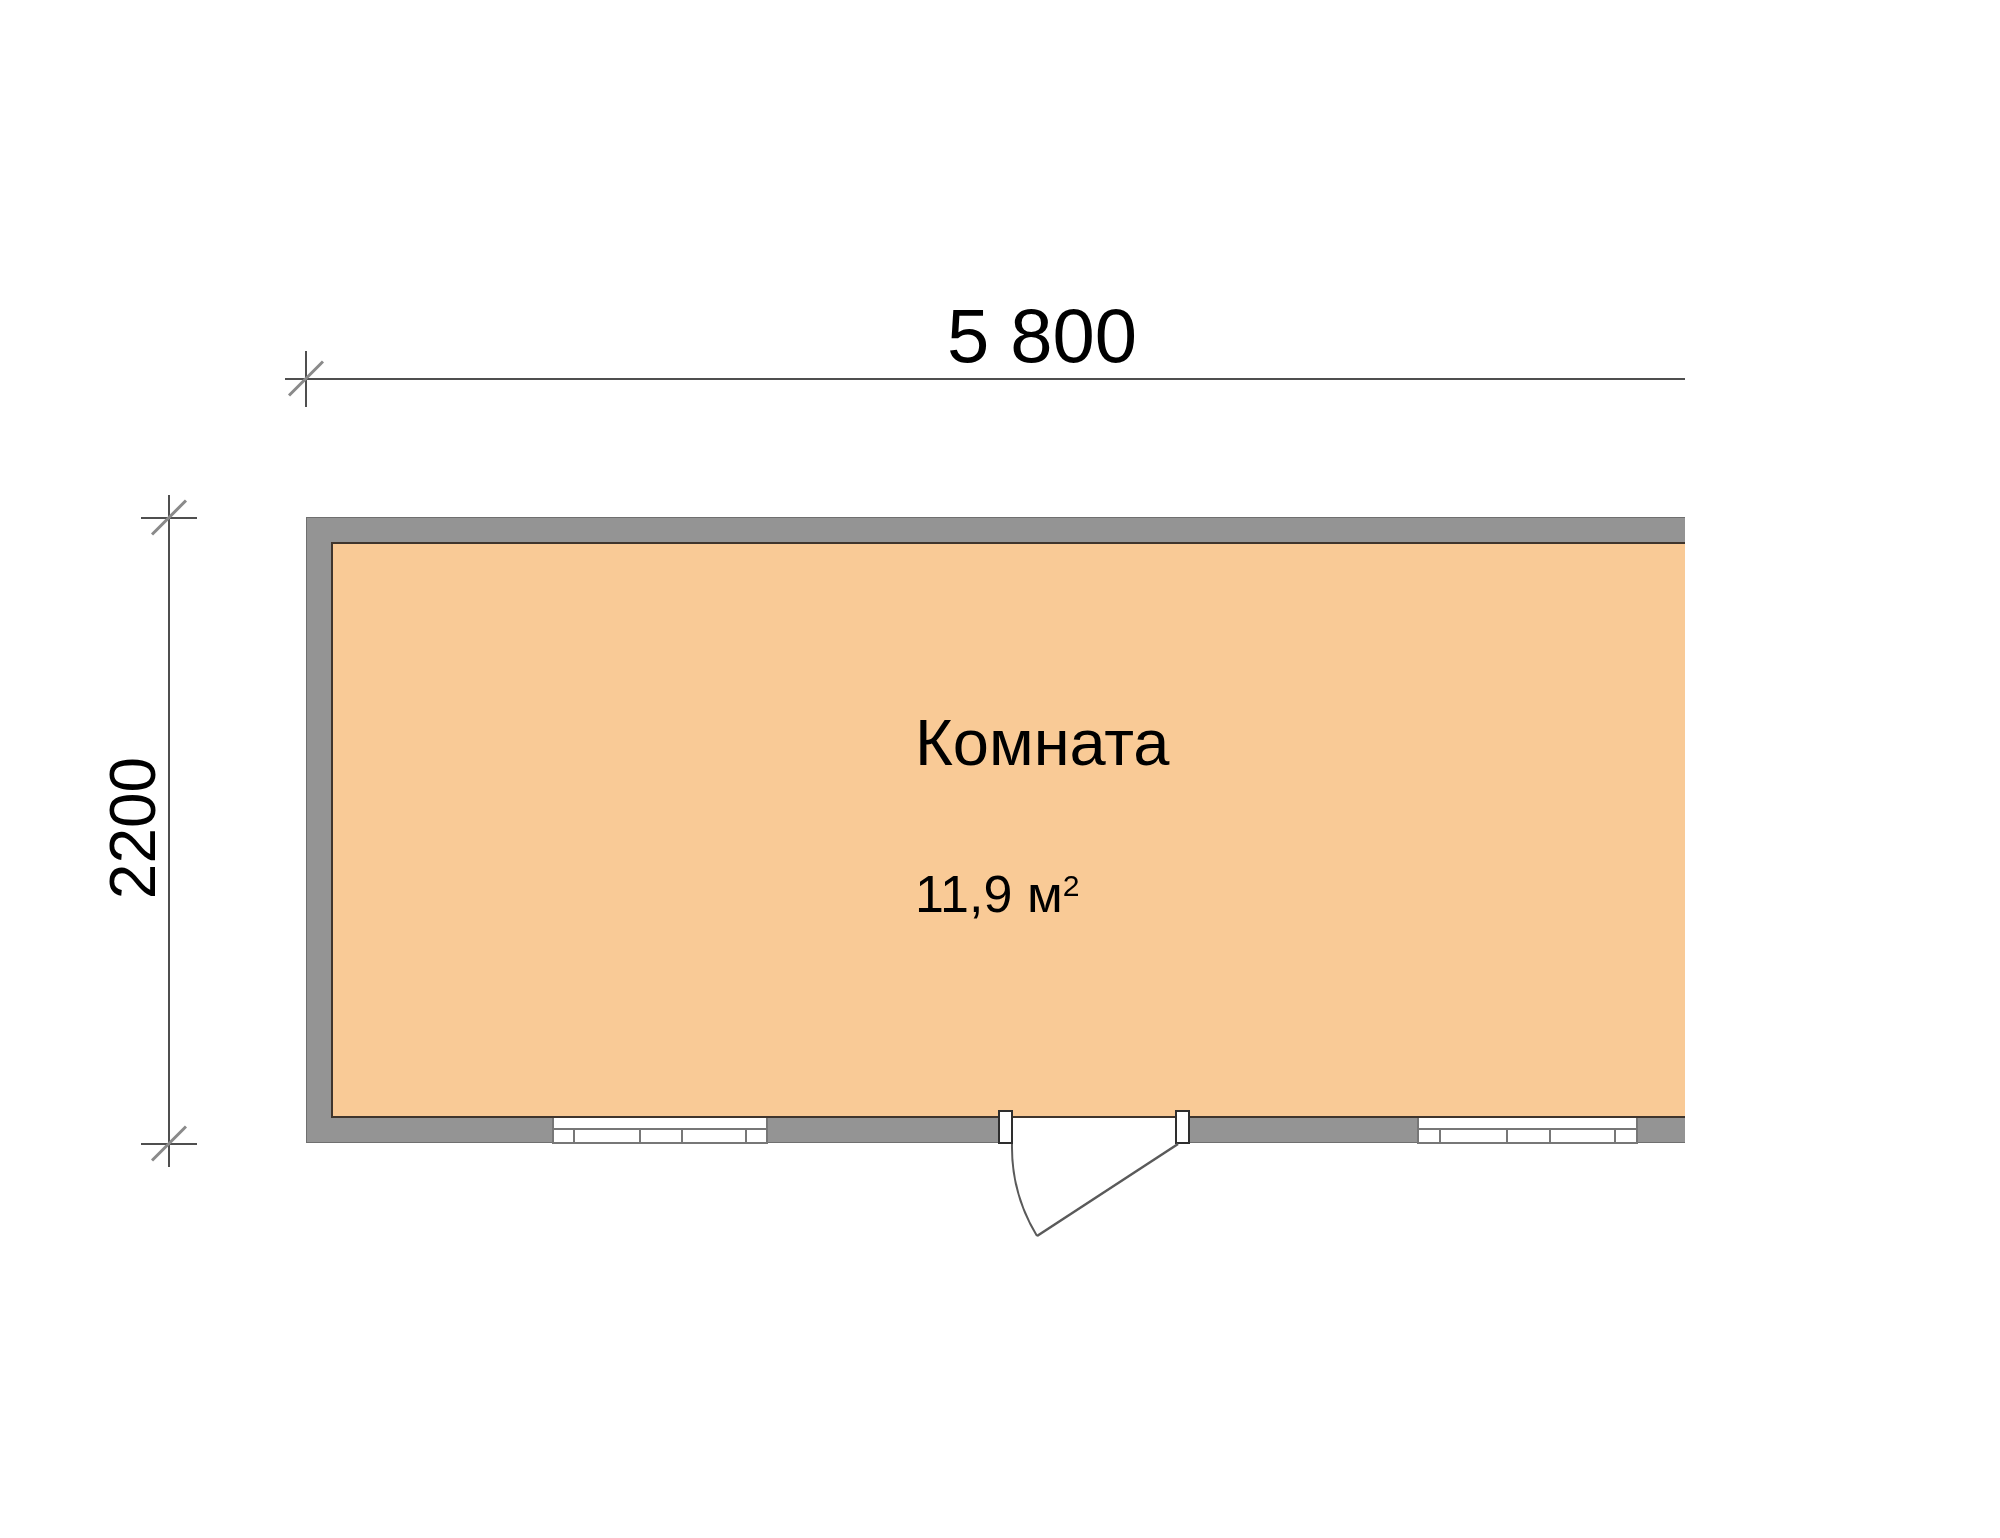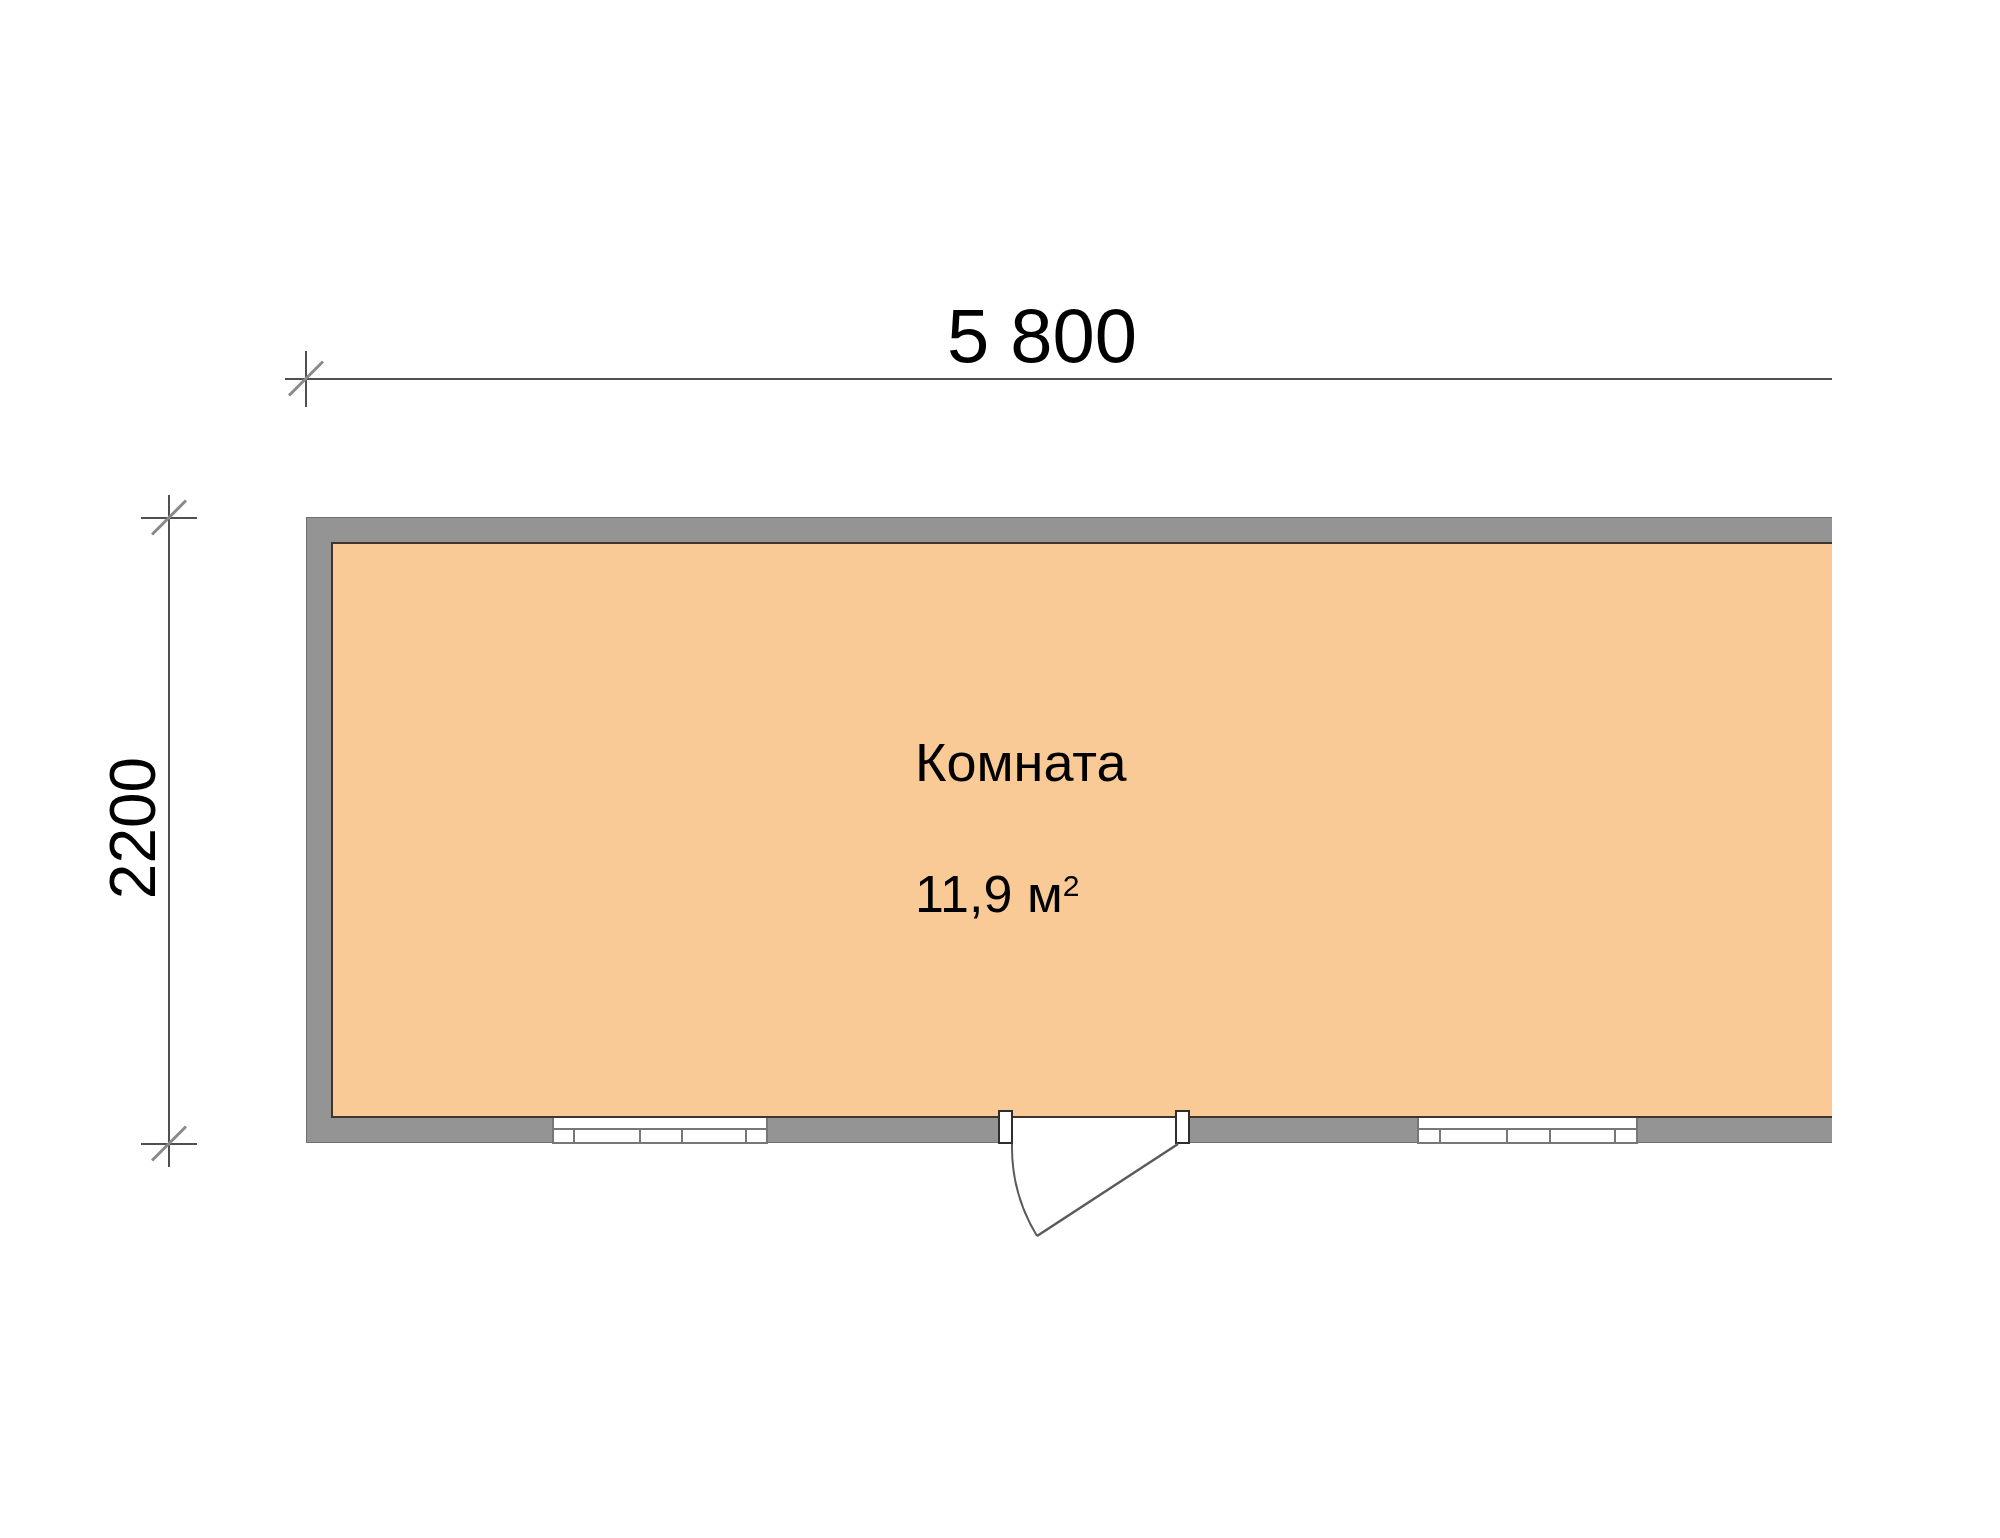--- a/index.html
+++ b/index.html
@@ -1,18 +1,18 @@
 <!DOCTYPE html>
 <html><head>
 <meta charset="utf-8">
 <style>
   html, body { margin: 0; padding: 0; background: #ffffff; }
   .canvas {
     position: relative;
-    width: 1832px;
+    width: 1685px;
     height: 1538px;
     background: #ffffff;
     overflow: hidden;
     font-family: "Liberation Sans", sans-serif;
     color: #000000;
   }
 
   
   .h-line { position: absolute; height: 2px; background: #4f4f4f; }
   .v-line { position: absolute; width: 2px; background: #4f4f4f; }
@@ -102,22 +102,22 @@
   .overlay {
     position: absolute;
     left: 0; top: 0;
     width: 2000px; height: 1538px;
     pointer-events: none;
   }
 
   
   .room-name {
     position: absolute;
-    left: 915px; top: 720px;
-    font-size: 54px;
+    left: 915px; top: 700px;
+    font-size: 65px;
     line-height: 85px;
     white-space: nowrap;
   }
   .room-area {
     position: absolute;
     left: 915px; top: 848px;
     font-size: 52px;
     line-height: 76px;
     white-space: nowrap;
   }

